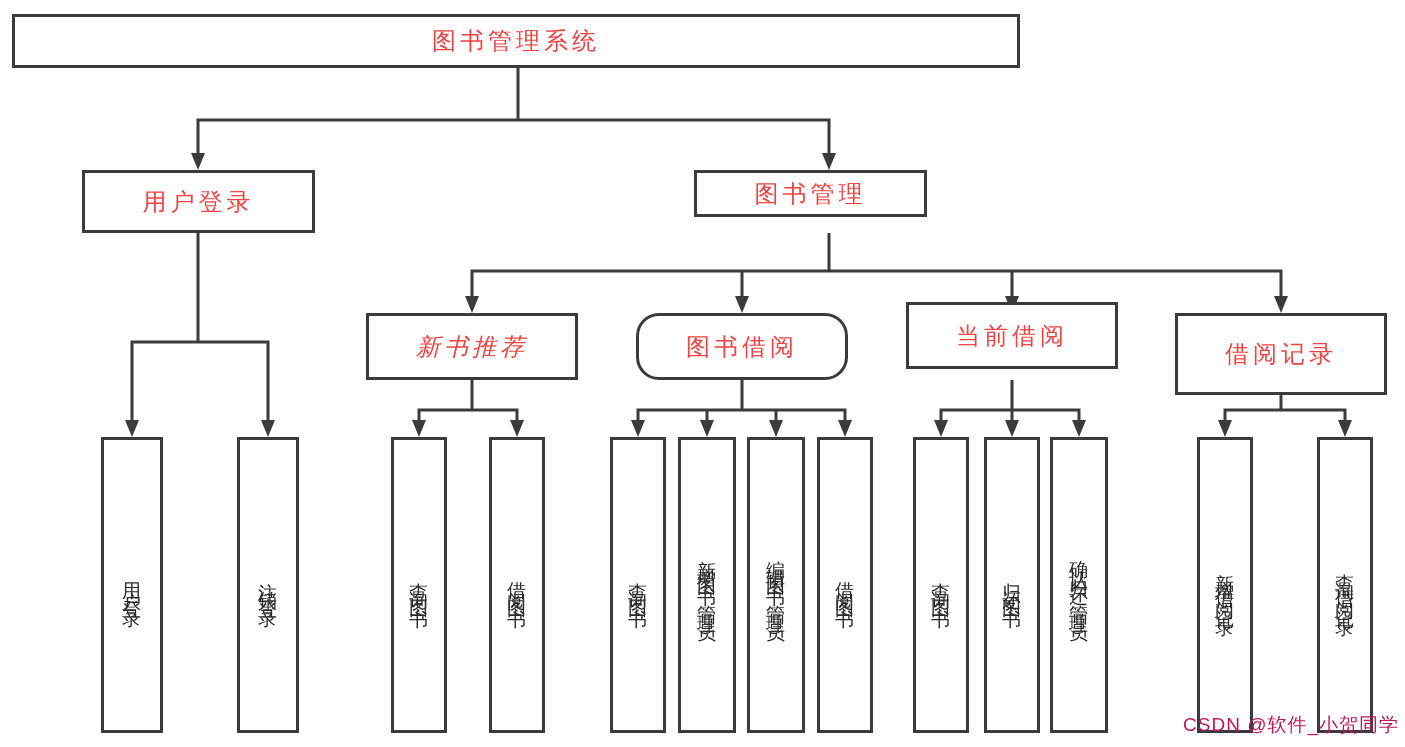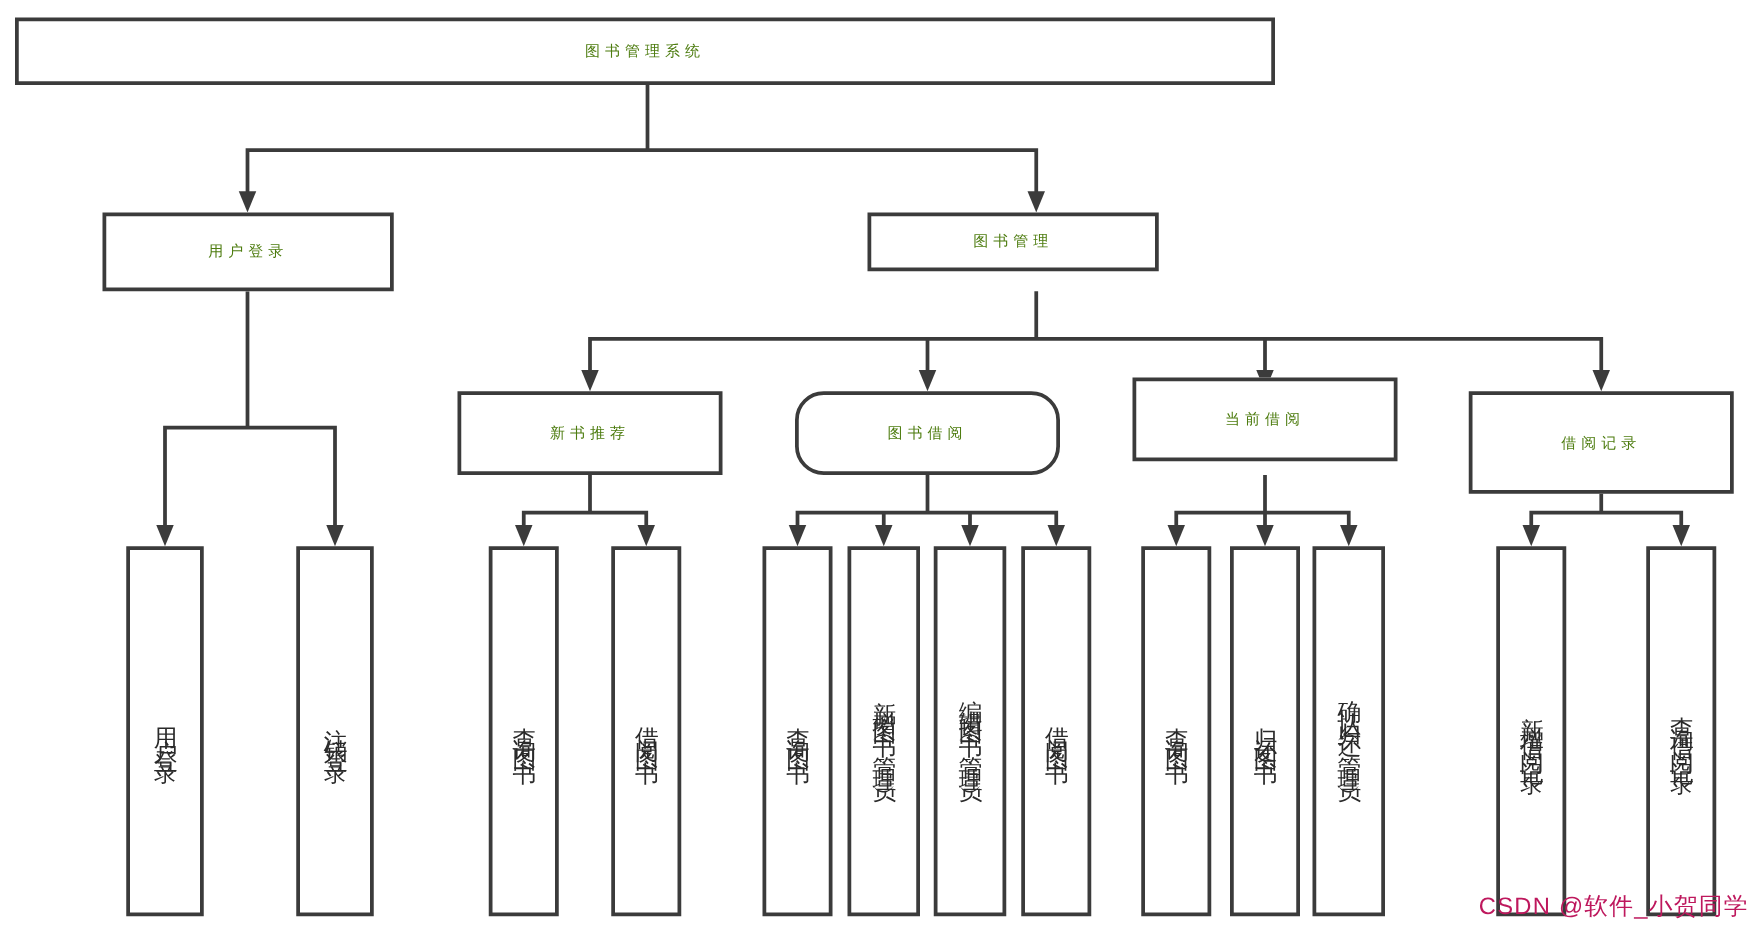--- a/index.html
+++ b/index.html
@@ -14,24 +14,24 @@
   .node{
     position:absolute;
     box-sizing:border-box;
     background:#ffffff;
     border:3px solid #3b3b3b;
     display:flex;align-items:center;justify-content:center;
     color:#2a2a2a;
     z-index:1;
   }
   .h-label{
-    font-size:12px;
+    font-size:24px;
     letter-spacing:4px;
     white-space:nowrap;
-    color:#4d7c0f;
+    color:#ef4444;
   }
   .leaf{
     position:absolute;
     box-sizing:border-box;
     background:#ffffff;
     border:3px solid #3b3b3b;
     display:flex;align-items:center;justify-content:center;
     z-index:1;
   }
   .v-label{
@@ -121,21 +121,21 @@
     <span class="h-label">图书管理系统</span>
   </div>
 
   <div class="node" style="left:82px;top:170px;width:233px;height:63px;">
     <span class="h-label">用户登录</span>
   </div>
   <div class="node" style="left:694px;top:170px;width:233px;height:47px;align-items:center;">
     <span class="h-label">图书管理</span>
   </div>
 
-  <div class="node" style="left:366px;top:313px;width:212px;height:67px;">
+  <div class="node" style="left:366px;top:313px;width:212px;height:67px;font-style:italic;">
     <span class="h-label">新书推荐</span>
   </div>
   <div class="node" style="left:636px;top:313px;width:212px;height:67px;border-radius:23px;">
     <span class="h-label">图书借阅</span>
   </div>
   <div class="node" style="left:906px;top:302px;width:212px;height:67px;">
     <span class="h-label">当前借阅</span>
   </div>
   <div class="node" style="left:1175px;top:313px;width:212px;height:82px;">
     <span class="h-label">借阅记录</span>

